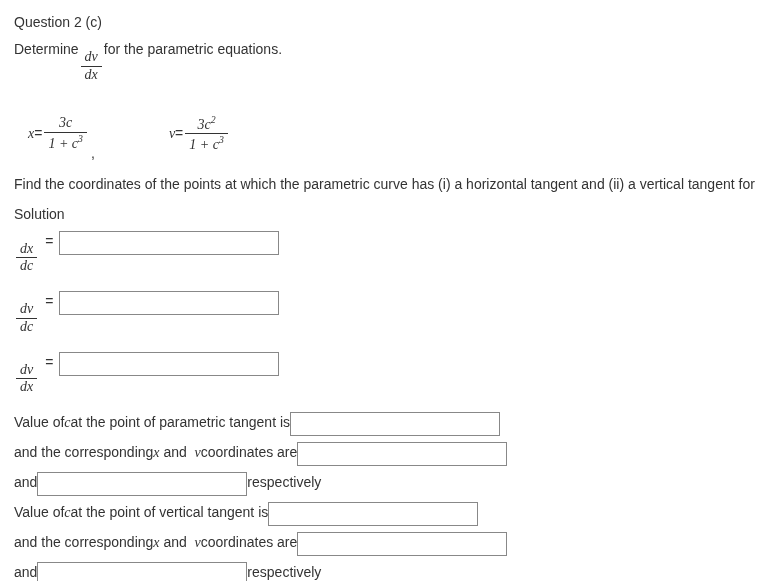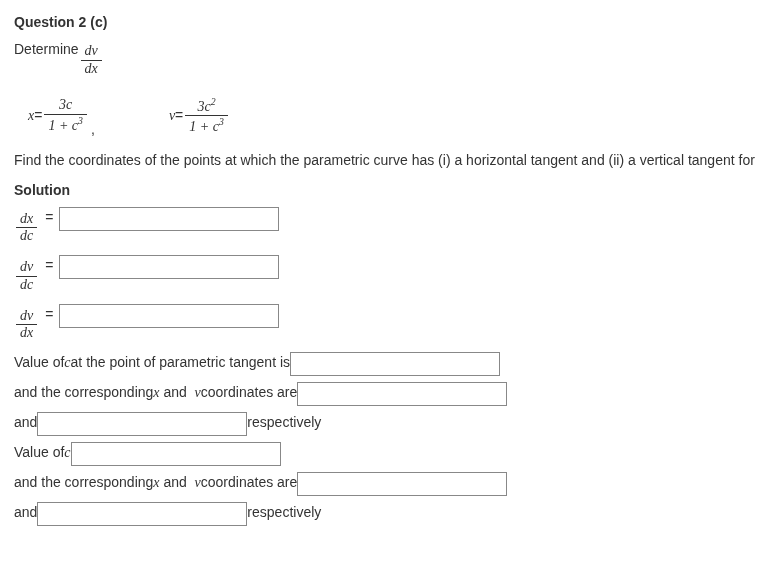--- a/index.html
+++ b/index.html
@@ -5,27 +5,27 @@
   body {
     font-family: Arial, Helvetica, sans-serif;
     font-size: 14px;
     color: #333;
     margin: 0;
     padding: 12px 14px;
     width: 775px;
     box-sizing: border-box;
     line-height: 1.5;
   }
-  .bold { font-weight: bold; }
+  .bold { font-weight: normal; }
   .math { font-family: 'Times New Roman', serif; font-style: italic; }
   .frac {
     display: inline-block;
     vertical-align: middle;
     text-align: center;
-    margin: 4px 2px;
+    margin: 10px 2px;
   }
   .frac .num {
     display: block;
     border-bottom: 1px solid #333;
     padding: 0 4px;
     line-height: 1.2;
   }
   .frac .den {
     display: block;
     padding: 0 4px;
@@ -50,20 +50,21 @@
 <body>
 
 <div class="bold">Question 2 (c)</div>
 
 <div class="row">
   <span>Determine </span>
   <span class="frac math">
     <span class="num">dv</span>
     <span class="den">dx</span>
   </span>
+  <span> for the parametric equations.</span>
 </div>
 
 <div class="eqrow">
   <span class="math">x</span>
   <span> = </span>
   <span class="frac math">
     <span class="num">3c</span>
     <span class="den"><span>1 + c</span><sup>3</sup></span>
   </span>
   <span style="margin:0 4px 0 2px; align-self:flex-end;">,</span>
@@ -125,20 +126,21 @@
 
 <div class="row">
   <span>and </span>
   <input class="blank w-short" style="">
   <span> respectively</span>
 </div>
 
 <div class="row">
   <span>Value of </span>
   <span class="math">c</span>
+  <span> at the point of vertical tangent is </span>
   <input class="blank w-med" style="">
 </div>
 
 <div class="row">
   <span>and the corresponding </span>
   <span class="math">x</span>
   <span style="white-space:pre;"> and  </span>
   <span class="math">v</span>
   <span> coordinates are </span>
   <input class="blank w-med" style="">

